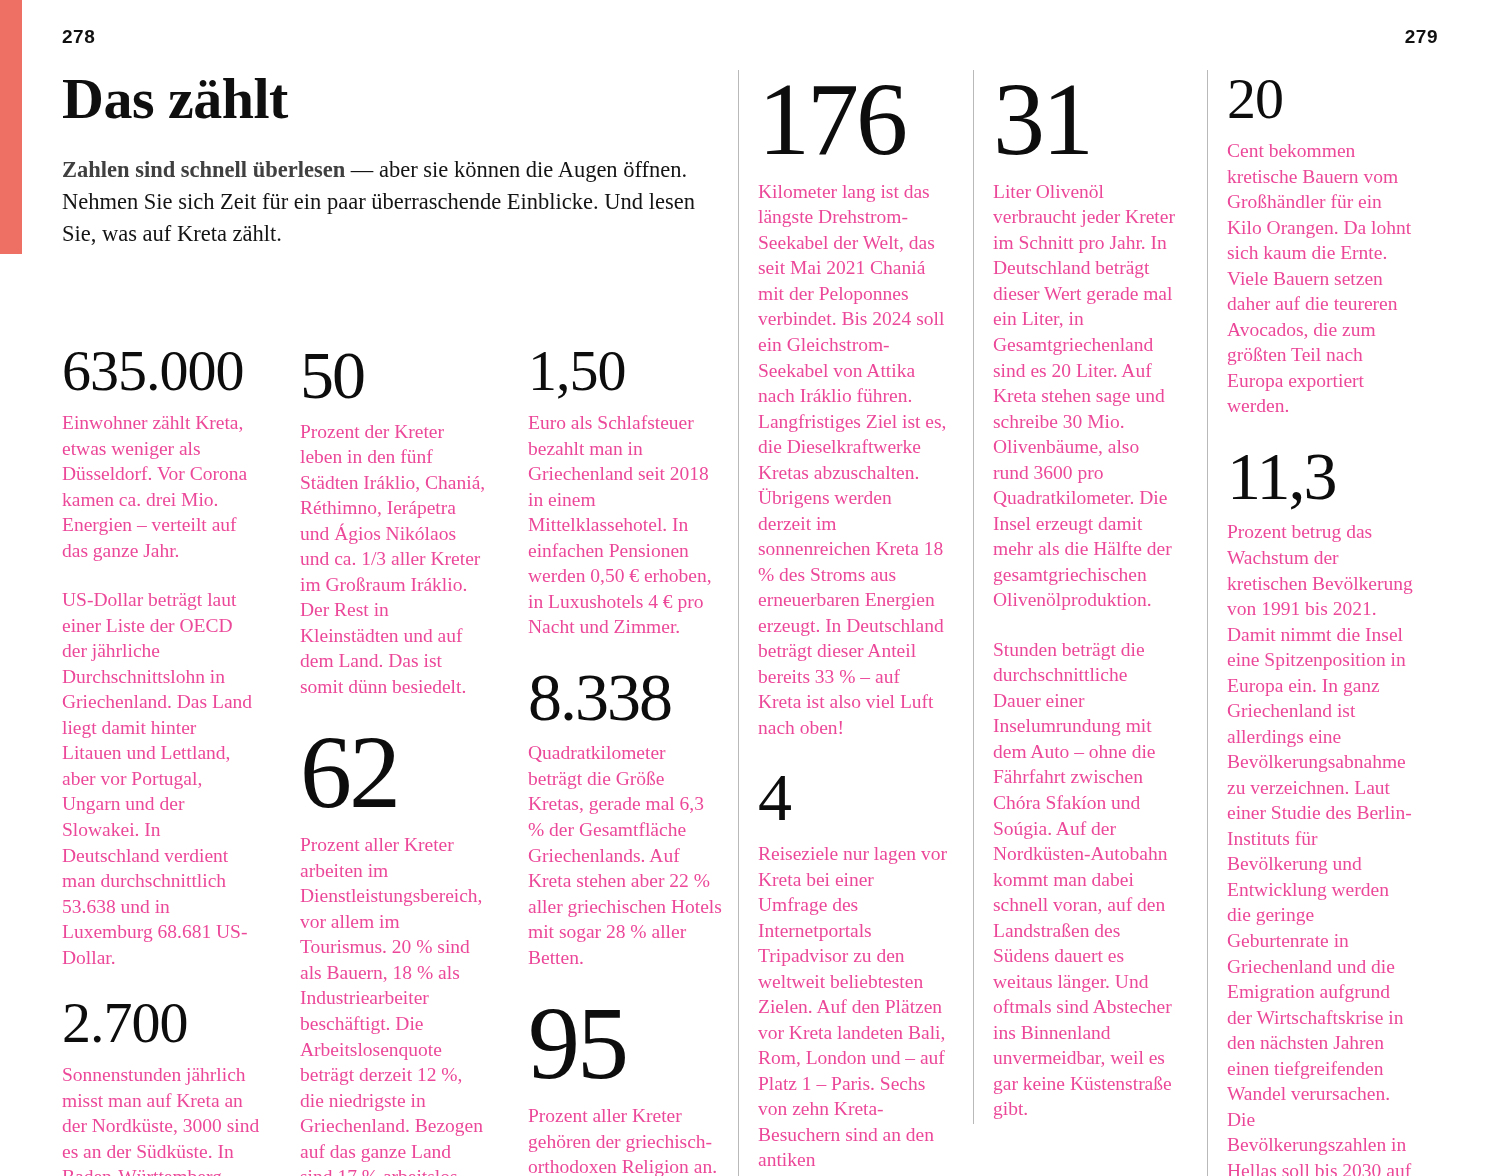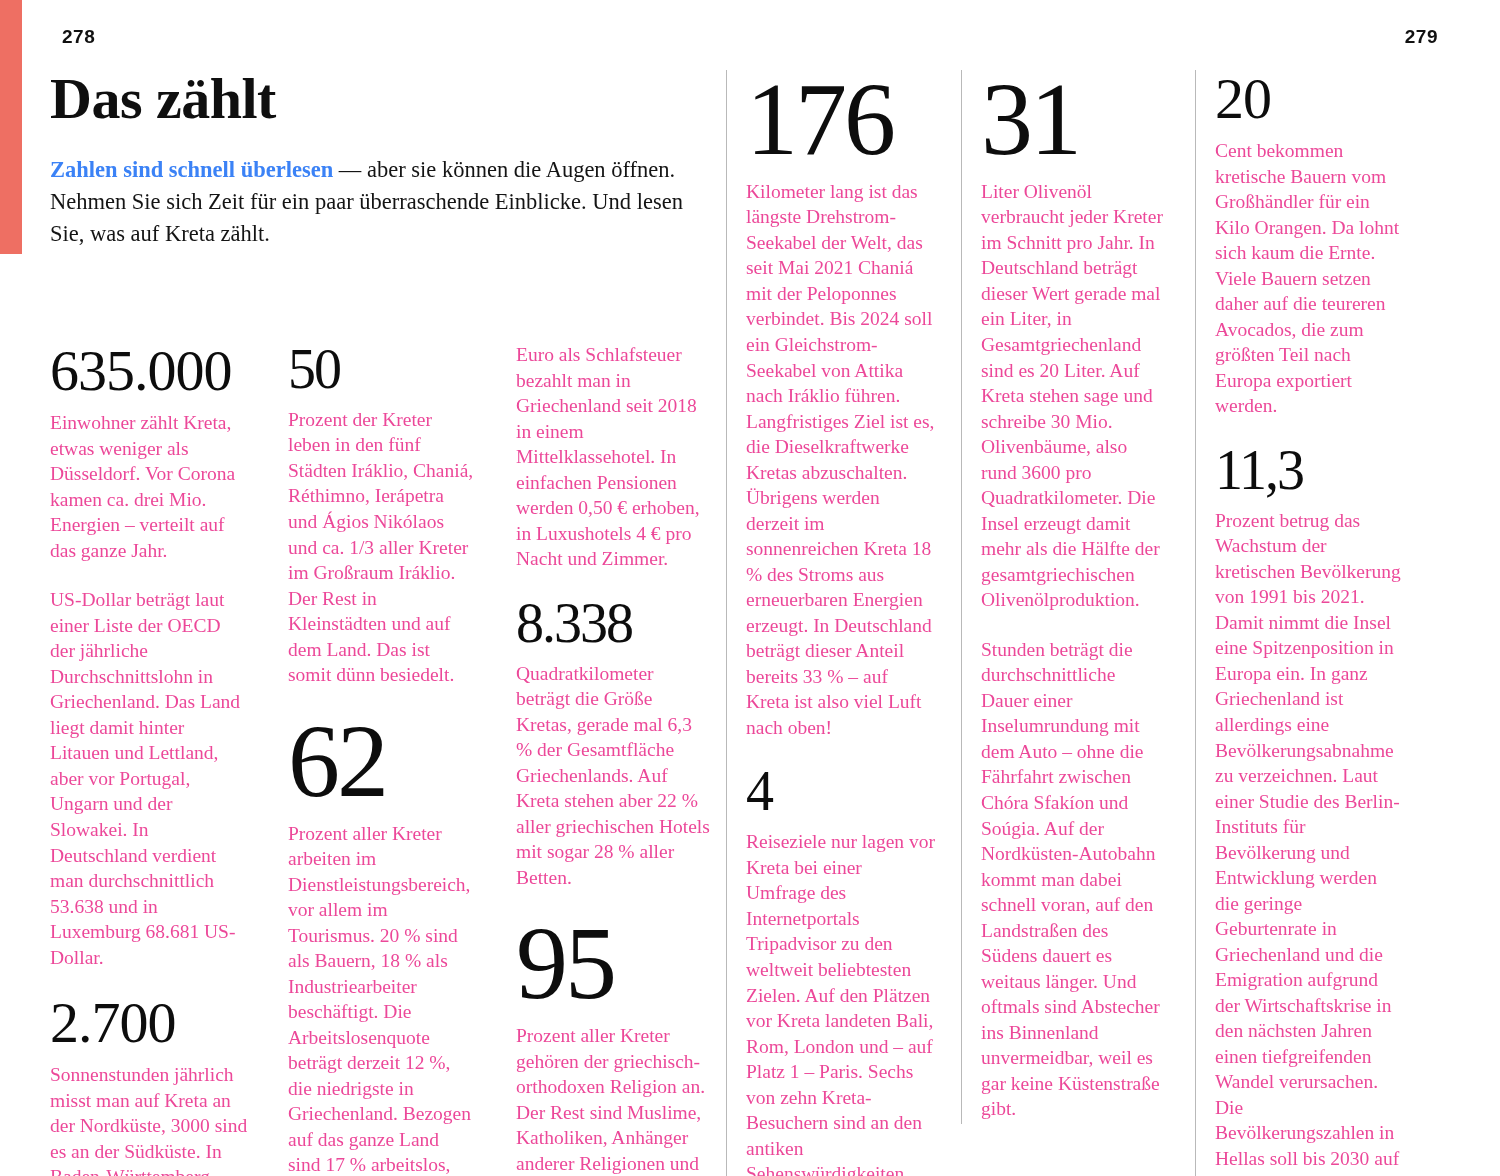--- a/index.html
+++ b/index.html
@@ -37,21 +37,21 @@
     font-weight: bold;
     font-size: 19px;
     letter-spacing: 0.5px;
     color: #111;
   }
   .folio-left { left: 62px; }
   .folio-right { right: 62px; }
 
   .content {
     position: absolute;
-    left: 50px;
+    left: 62px;
     top: 70px;
     width: 1376px;
     height: 1060px;
   }
 
   
   .intro {
     position: absolute;
     left: 0;
     top: 0;
@@ -66,21 +66,21 @@
     letter-spacing: -0.5px;
     color: #0f0f0f;
   }
   .intro p {
     margin: 26px 0 0 0;
     font-size: 22.5px;
     line-height: 1.42;
     color: #141414;
   }
   .intro .lead {
-    color: #3b82f6;
+    color: #404040;
     font-weight: bold;
   }
 
   
   .col {
     position: absolute;
     top: 0;
     box-sizing: border-box;
   }
   .col-inner {
@@ -99,21 +99,21 @@
   .num {
     font-family: "Liberation Serif", serif;
     font-weight: normal;
     font-size: 58px;
     line-height: 1.0;
     letter-spacing: -1px;
     margin: 0 0 10px 0;
     color: #0d0d0d;
   }
   .num.big {
-    font-size: 56px;
+    font-size: 68px;
     line-height: 0.98;
     letter-spacing: -2px;
   }
   .num.xbig {
     font-size: 104px;
     line-height: 0.95;
     letter-spacing: -3px;
   }
   .txt {
     font-size: 19.5px;
@@ -166,20 +166,21 @@
             </div>
             <div class="entry">
               <div class="num xbig">62</div>
               <p class="txt">Prozent aller Kreter arbeiten im Dienstleistungsbereich, vor allem im Tourismus. 20 % sind als Bauern, 18 % als Industriearbeiter beschäftigt. Die Arbeitslosenquote beträgt derzeit 12 %, die niedrigste in Griechenland. Bezogen auf das ganze Land sind 17 % arbeitslos, bei den 15- bis 24-Jährigen sogar 33 %.</p>
             </div>
           </div>
         </div>
         <div class="col" style="left: 466px; top: 272px; width: 210px;">
           <div class="col-inner">
             <div class="entry">
+              <div class="num">1,50</div>
               <p class="txt">Euro als Schlafsteuer bezahlt man in Griechenland seit 2018 in einem Mittelklassehotel. In einfachen Pensionen werden 0,50 € erhoben, in Luxushotels 4 € pro Nacht und Zimmer.</p>
             </div>
             <div class="entry">
               <div class="num big">8.338</div>
               <p class="txt">Quadratkilometer beträgt die Größe Kretas, gerade mal 6,3 % der Gesamtfläche Griechenlands. Auf Kreta stehen aber 22 % aller griechischen Hotels mit sogar 28 % aller Betten.</p>
             </div>
             <div class="entry">
               <div class="num xbig">95</div>
               <p class="txt">Prozent aller Kreter gehören der griechisch-orthodoxen Religion an. Der Rest sind Muslime, Katholiken, Anhänger anderer Religionen und Religionslose.</p>
             </div>

